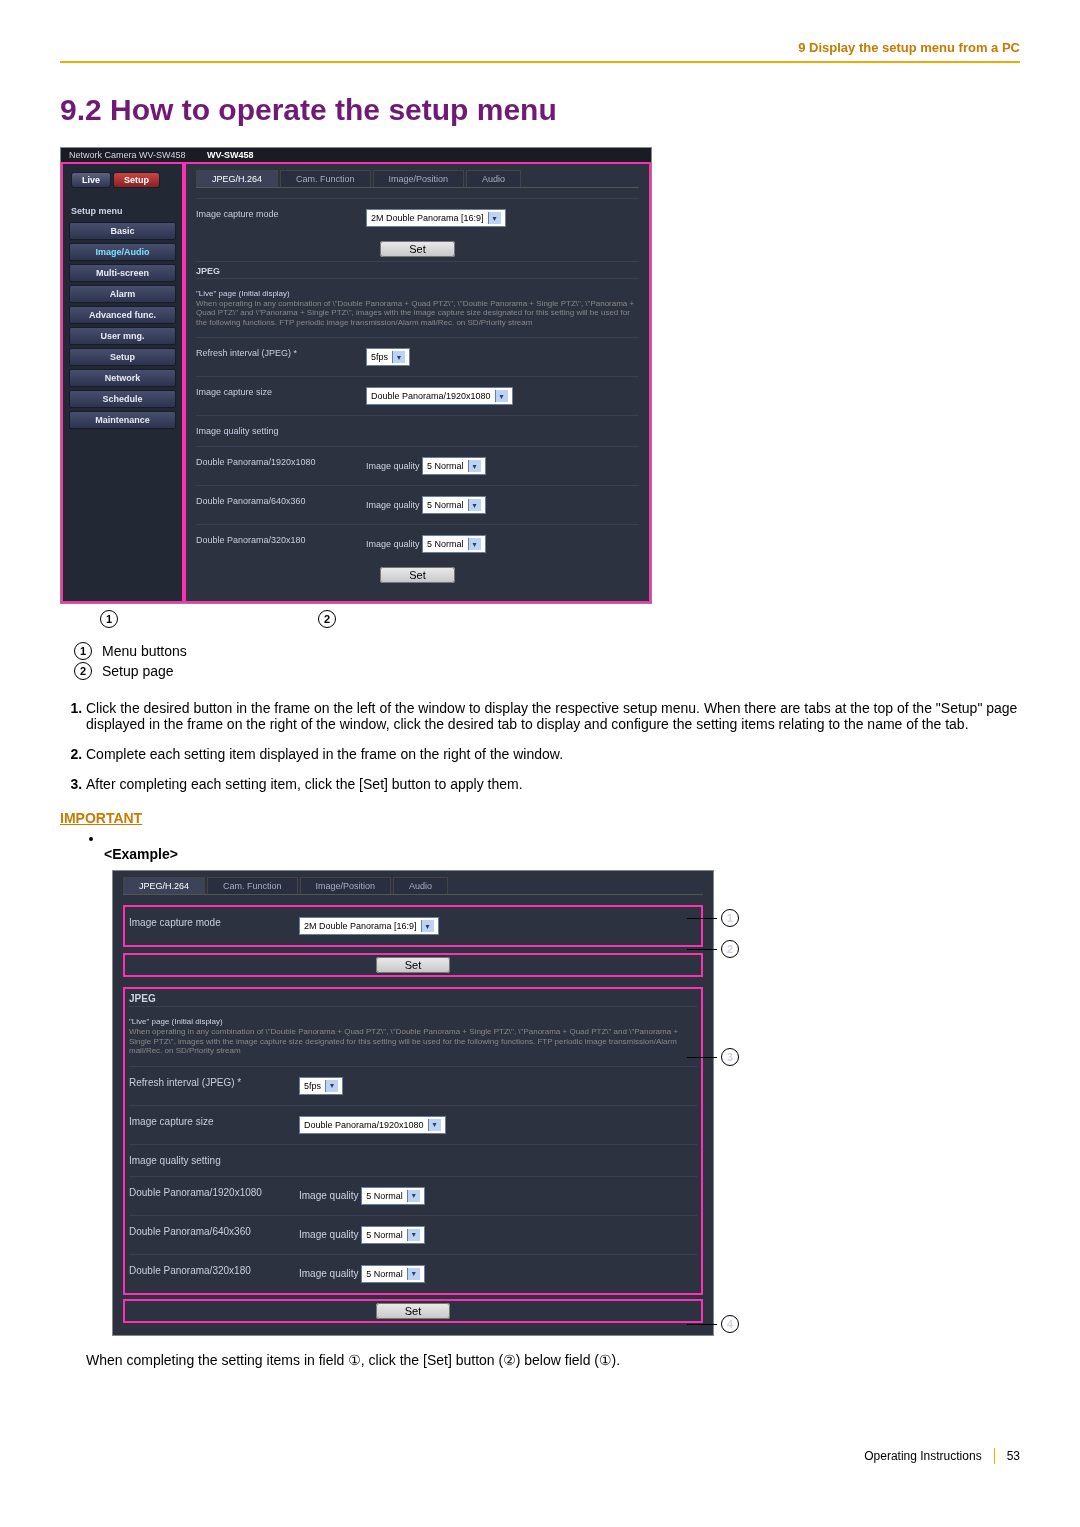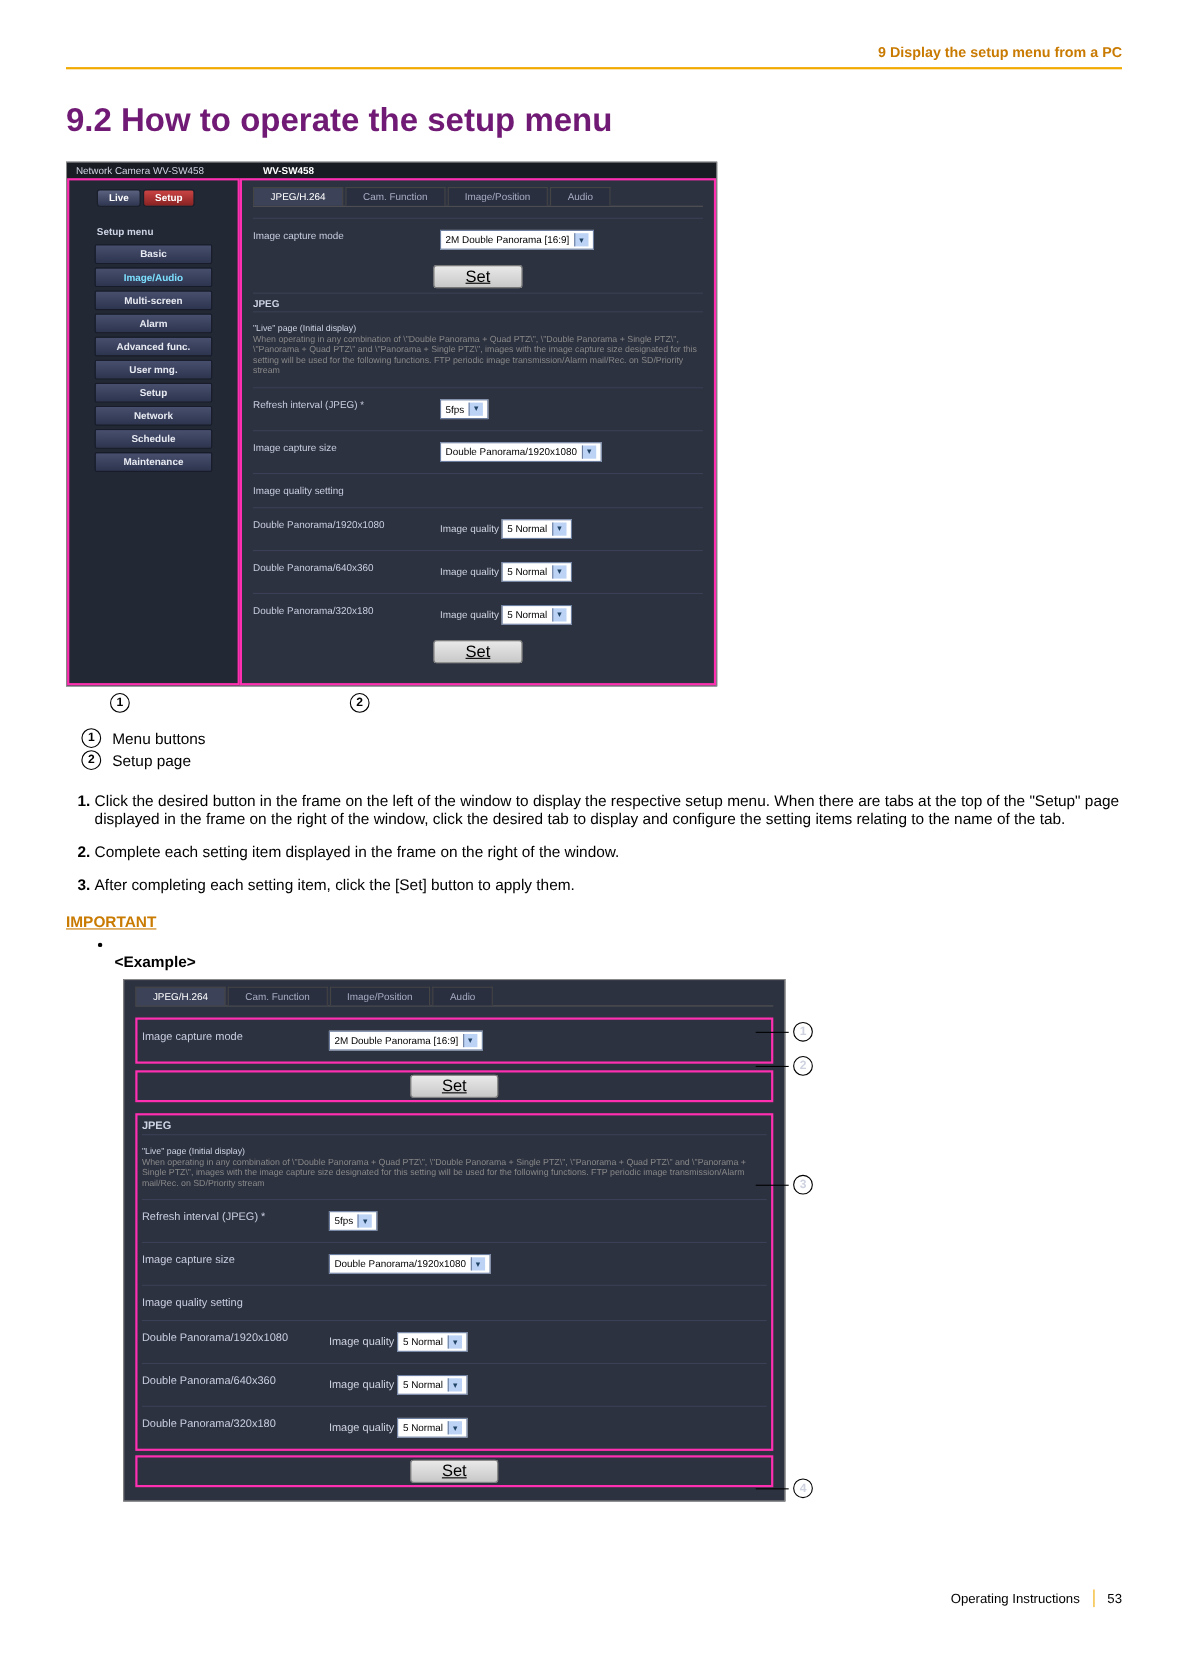--- a/index.html
+++ b/index.html
@@ -32,27 +32,27 @@
     color: #cfd3e0;
     font-size: 9px;
     border: 1px solid #888;
   }
   .shot-top {
     display: flex;
     background: #1a1c24;
     padding: 2px 8px;
     font-size: 9px;
   }
-  .shot-top .left-t { width: 170px; }
+  .shot-top .left-t { width: 138px; }
   .shot-top .model { font-weight: bold; color: #fff; }
   .shot-body { display: flex; }
   .shot-side {
     width: 115px;
     background: #232835;
-    padding: 8px 19px 20px;
+    padding: 8px 2px 20px;
   }
   .toggle {
     display: flex;
     gap: 2px;
     margin: 0 0 18px 6px;
   }
   .btn3d {
     background: linear-gradient(#5a6280,#2f3650);
     color: #fff;
     border: 1px solid #1a1e2a;
@@ -97,21 +97,21 @@
   }
   .sel-box .arrow {
     background:#bcd3f5; border-left:1px solid #6c7ea0;
     width:12px; height:12px; margin-left:4px;
     display:flex; align-items:center; justify-content:center;
     color:#246; font-size:8px;
   }
   .setbtn {
     background: linear-gradient(#e9e9e9,#c8c8c8);
     border:1px solid #777; color:#000;
-    padding: 1px 28px; font-size:15px; border-radius:3px;text-decoration:underline;
+    padding: 1px 28px; font-size:11px; border-radius:3px;
   }
   .center { text-align:center; padding:6px 0; }
   .section-h { color:#cfd4e5; font-weight:bold; padding:4px 0 2px; border-top:1px solid #3a4055; }
   .note { color:#888; font-size:8px; line-height:1.2; width:100%; }
   .note .t { color:#cfd4e5; }
 
   .num-circle {
     display:inline-flex; width:16px; height:16px; border:1.5px solid #000; border-radius:50%;
     align-items:center; justify-content:center; font-size:11px; font-weight:bold; background:#fff;
   }
@@ -344,19 +344,20 @@
         <span class="num-circle nc">2</span>
       </div>
     <div class="lead" style="top:186px; right:-4px; width:30px;">
         <span class="num-circle nc">3</span>
       </div>
     <div class="lead" style="bottom:10px; right:-4px; width:30px;">
         <span class="num-circle nc">4</span>
       </div>
   </div>
 
+  <p style="margin-top:16px;">When completing the setting items in field ①, click the [Set] button (②) below field (①).</p>
 </div>
 
 <div class="footer">
   <span>Operating Instructions</span>
   <span class="bar"></span>
   <span>53</span>
 </div>
 
 </body></html>

